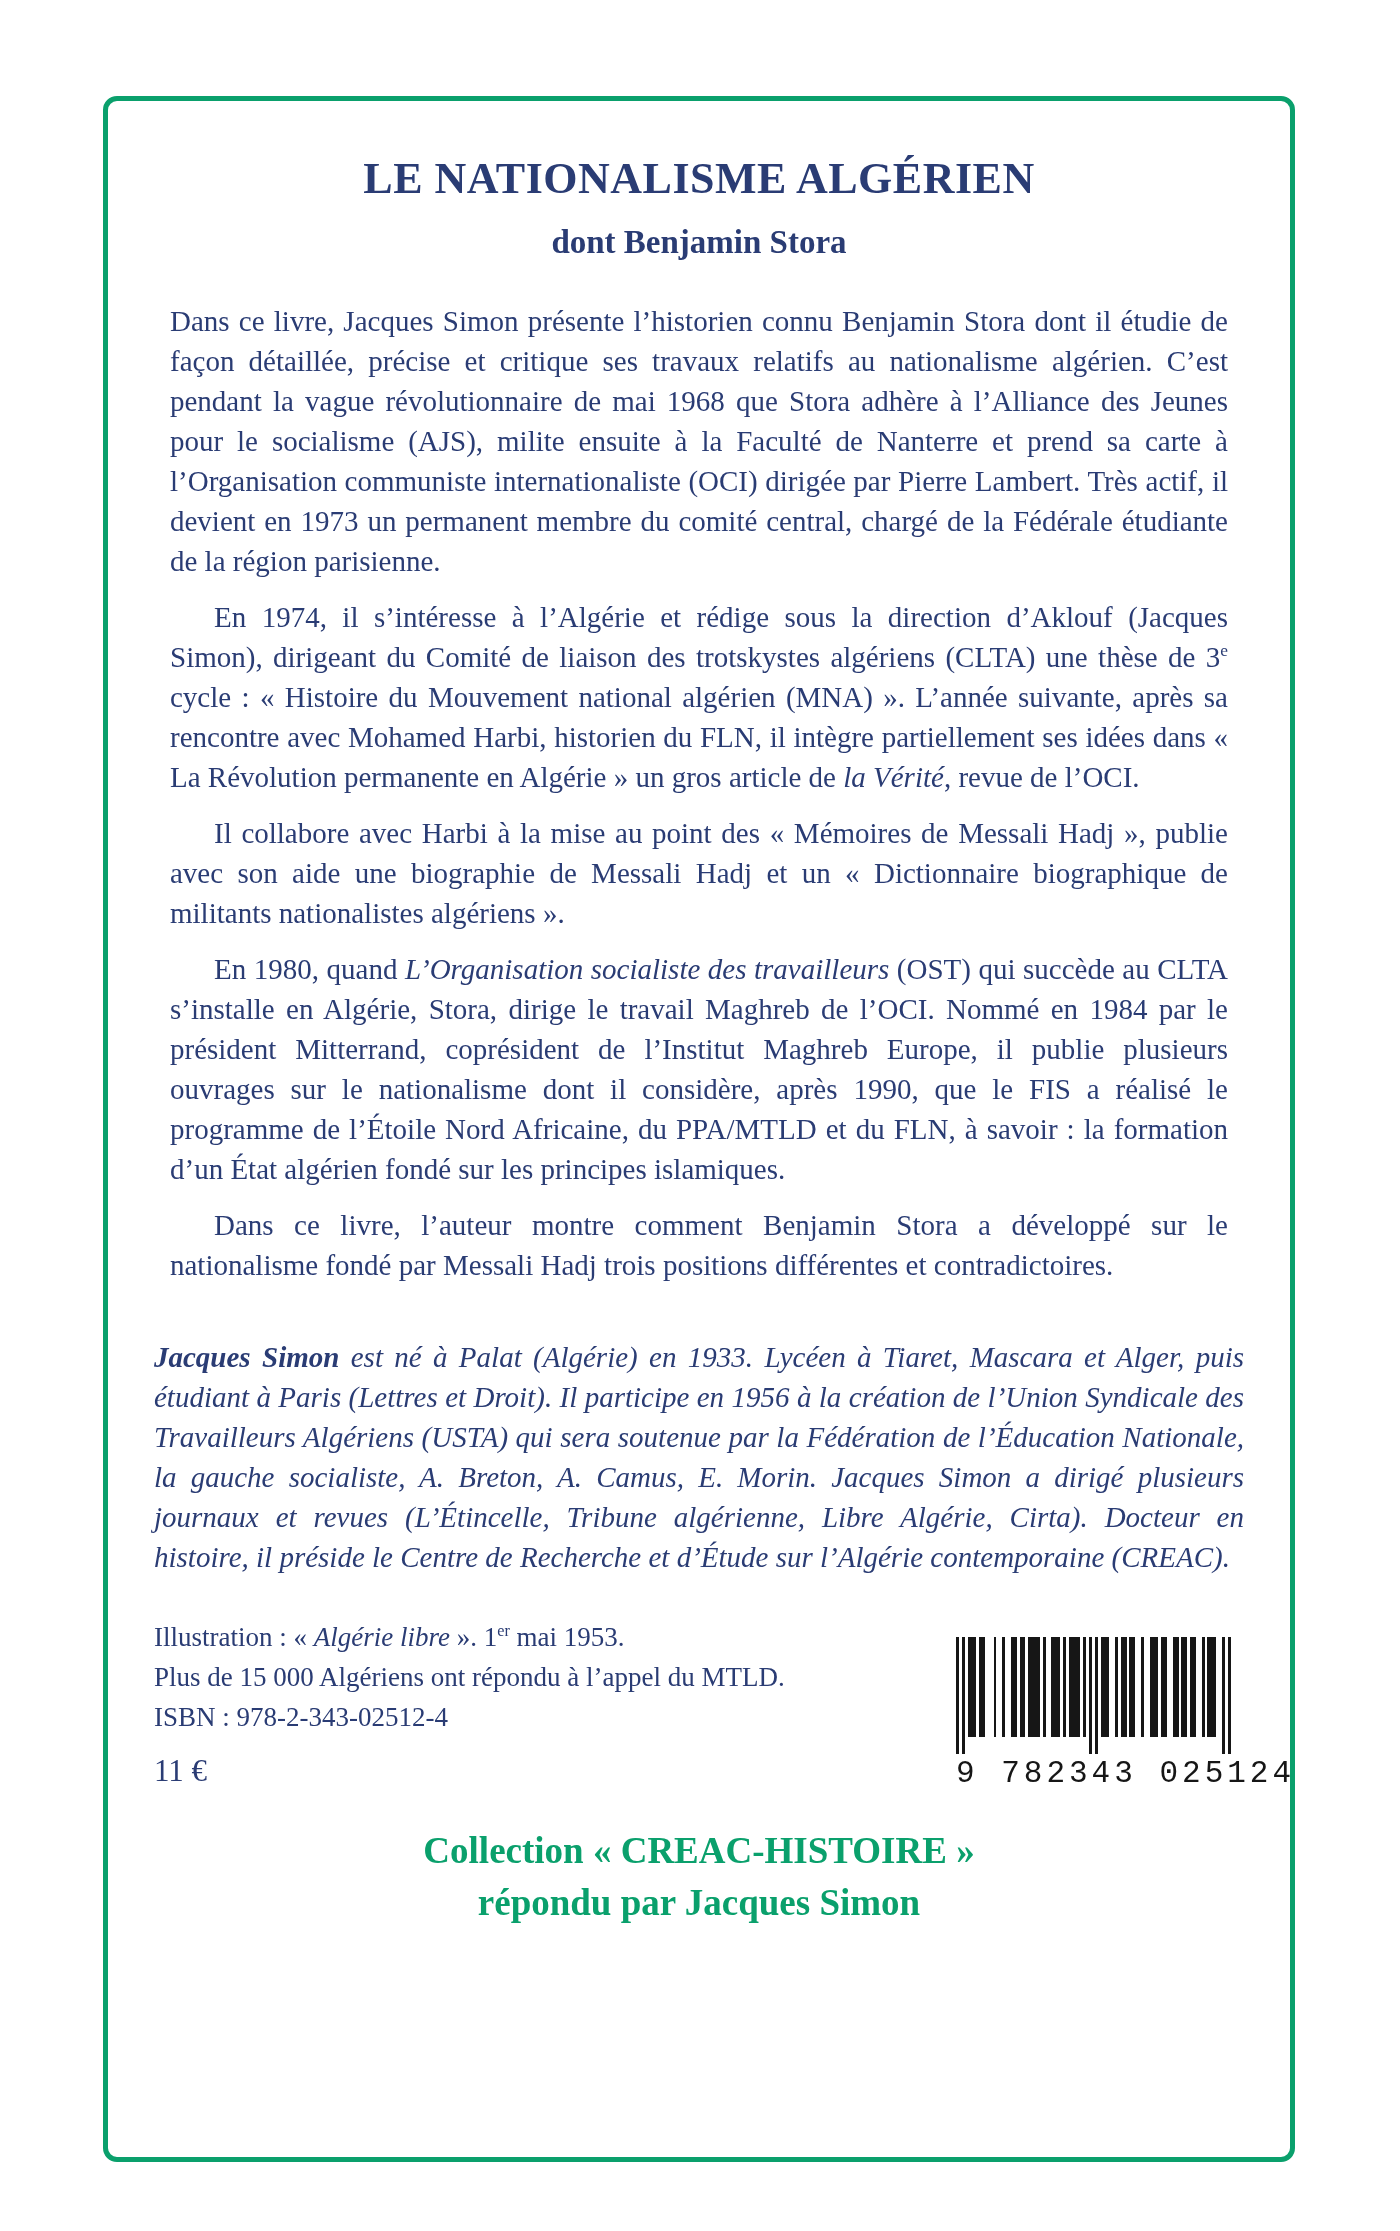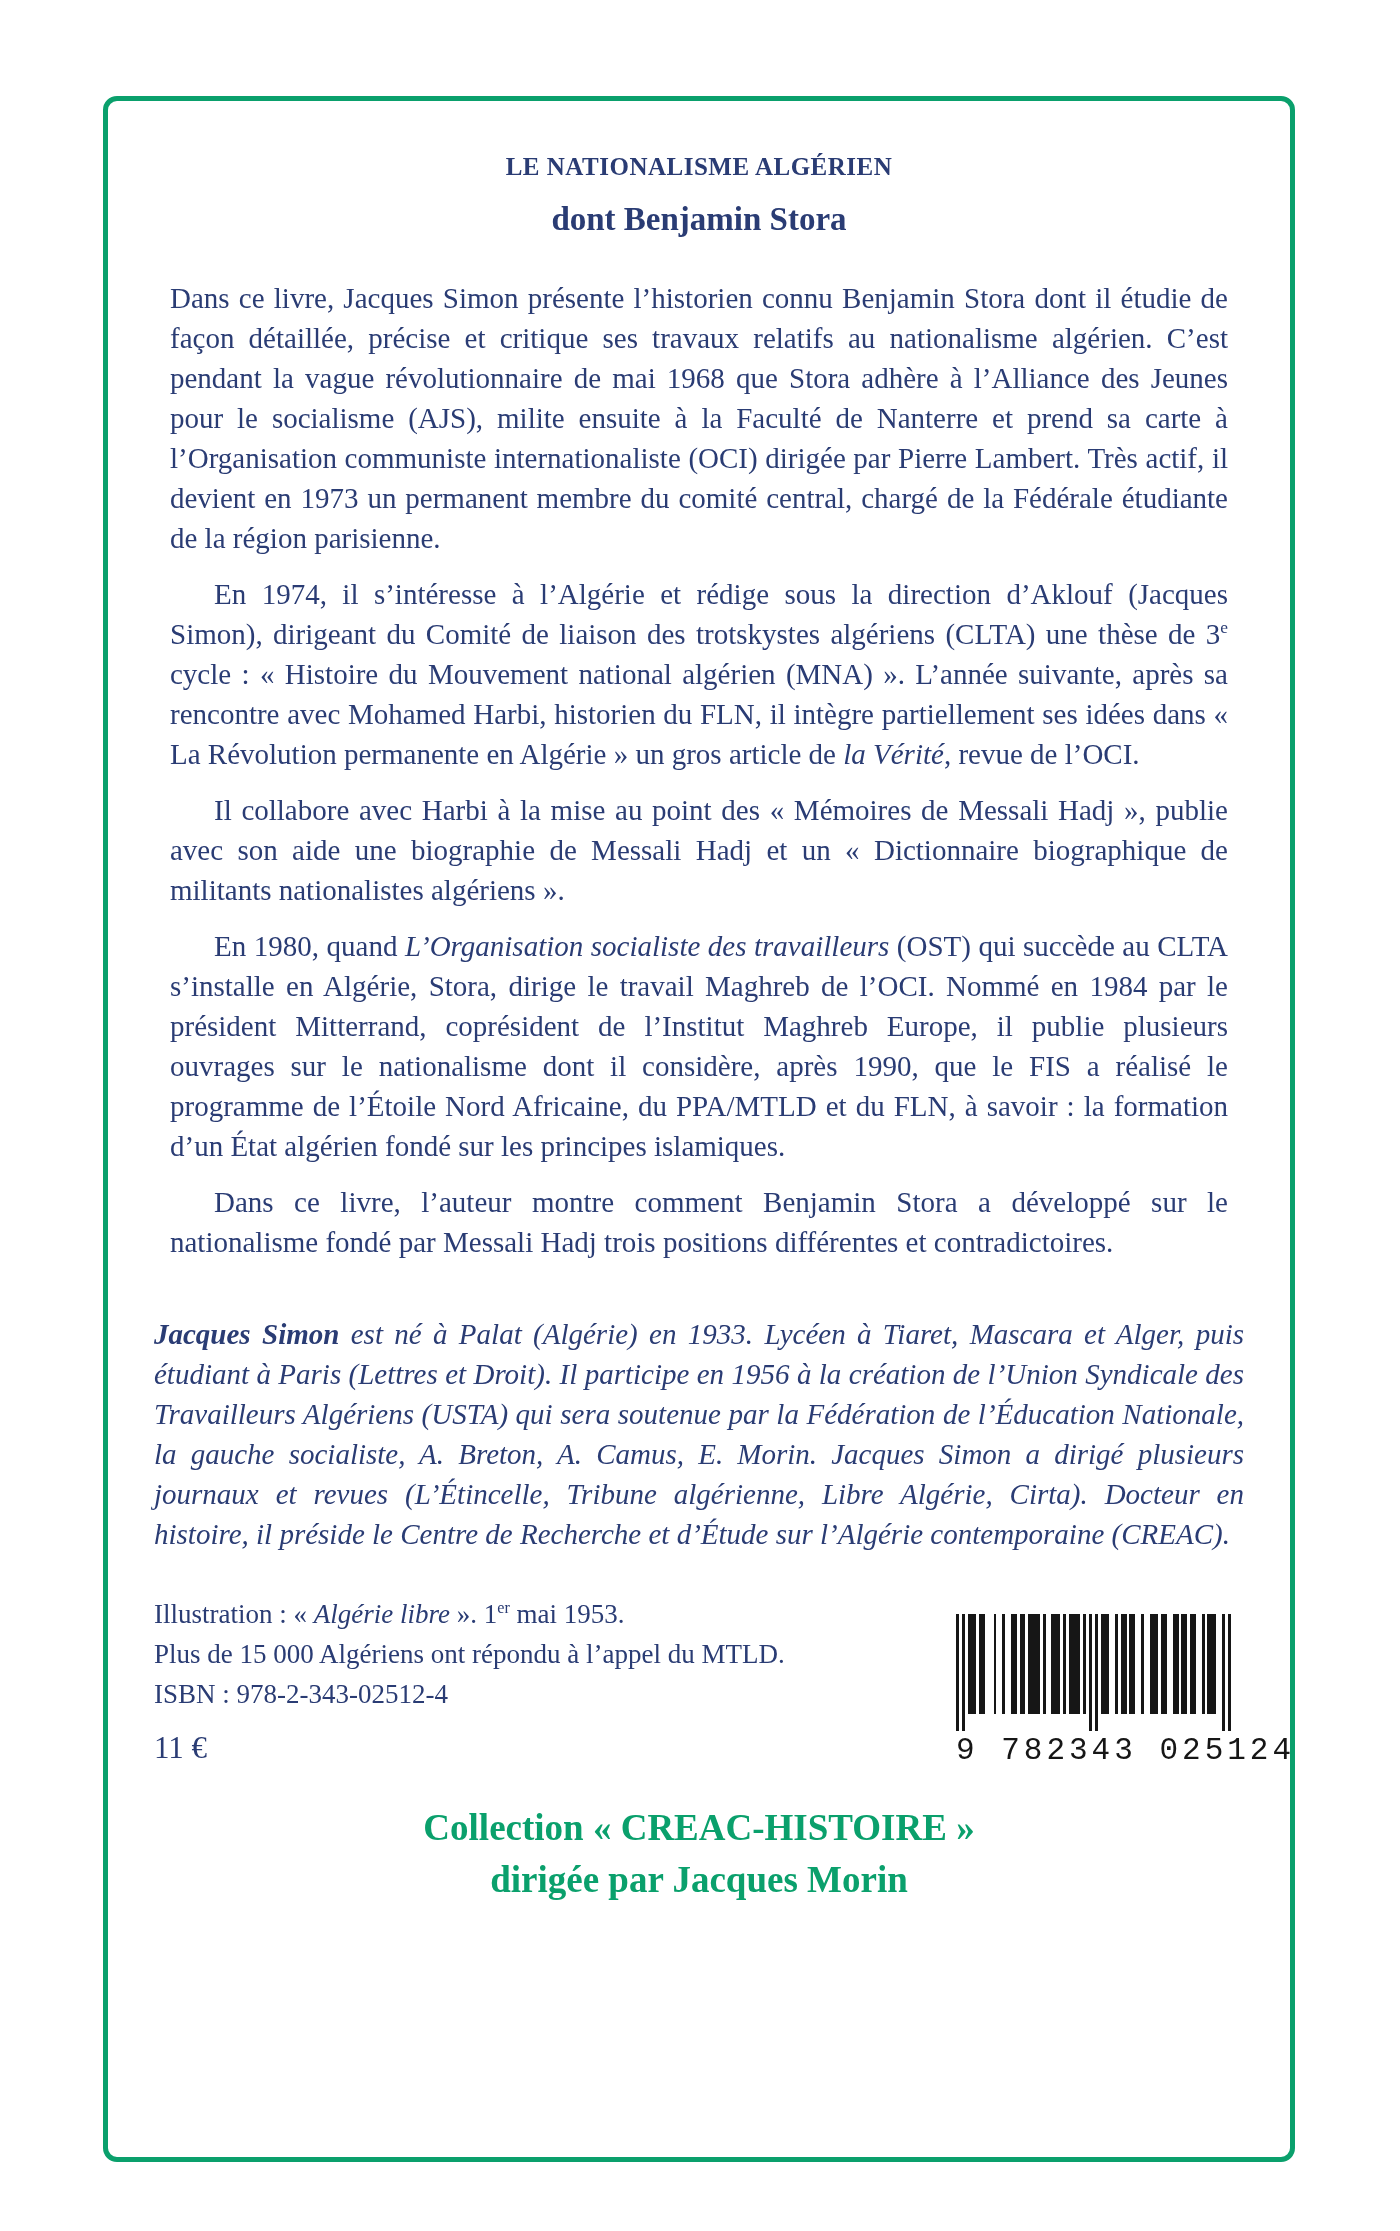--- a/index.html
+++ b/index.html
@@ -21,21 +21,21 @@
     left:103px;top:96px;
     width:1192px;height:2066px;
     box-sizing:border-box;
     border:5px solid var(--green);
     border-radius:14px;
     padding:44px 46px 0 46px;
   }
   .title{
     margin:8px 0 0 0;
     text-align:center;
-    font-size:25px;
+    font-size:44px;
     font-weight:bold;
     letter-spacing:0.5px;
     color:var(--navy);
   }
   .subtitle{
     margin:20px 0 0 0;
     text-align:center;
     font-size:33px;
     font-weight:bold;
     color:var(--navy);
@@ -227,17 +227,17 @@
             <div class="bc-module on guard"></div>
             <div class="bc-module guard"></div>
             <div class="bc-module on guard"></div>
           </div>
         <div class="barcode-digits">9 782343 025124</div>
       </div>
     </div>
 
     <div class="collection">
       <p>Collection « CREAC-HISTOIRE »</p>
-      <p>dirigée par Jacques Morin</p>
+      <p>répondu par Jacques Simon</p>
     </div>
 
   </div>
 </div>
 
 </body></html>

